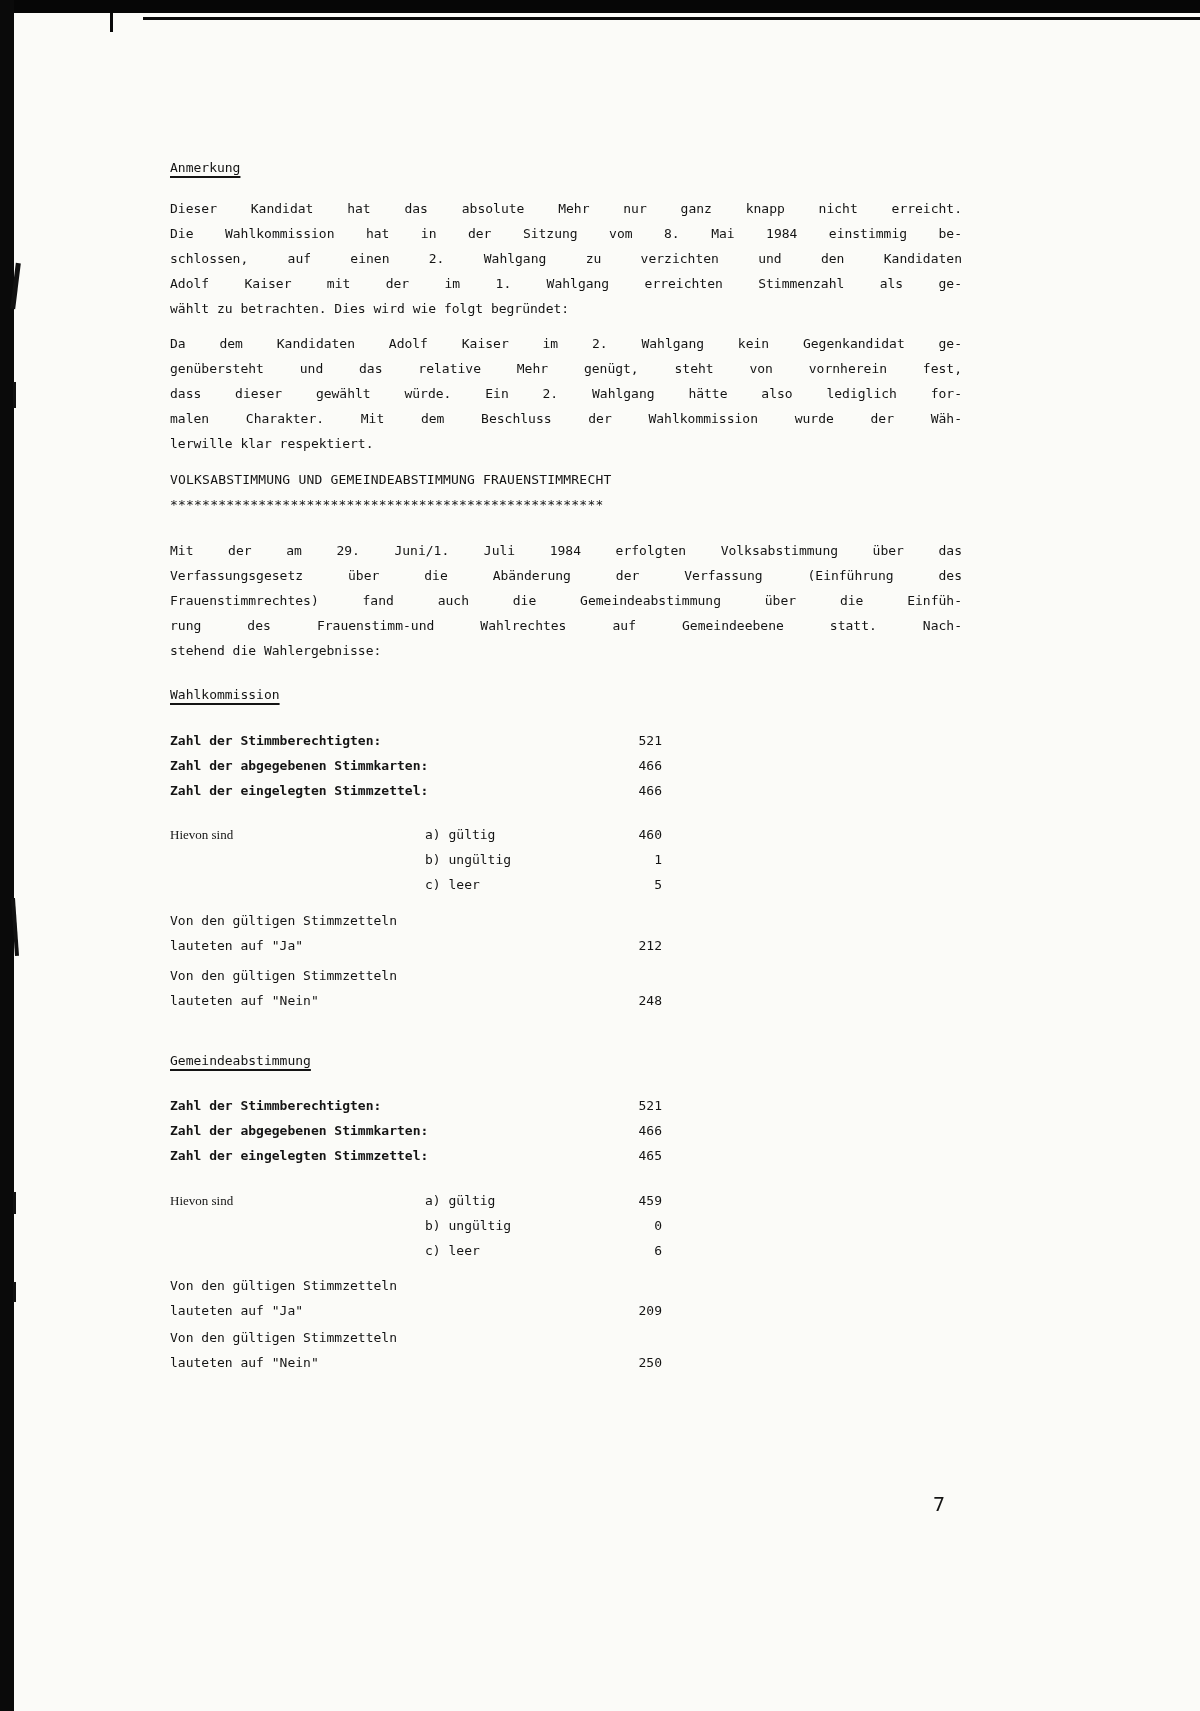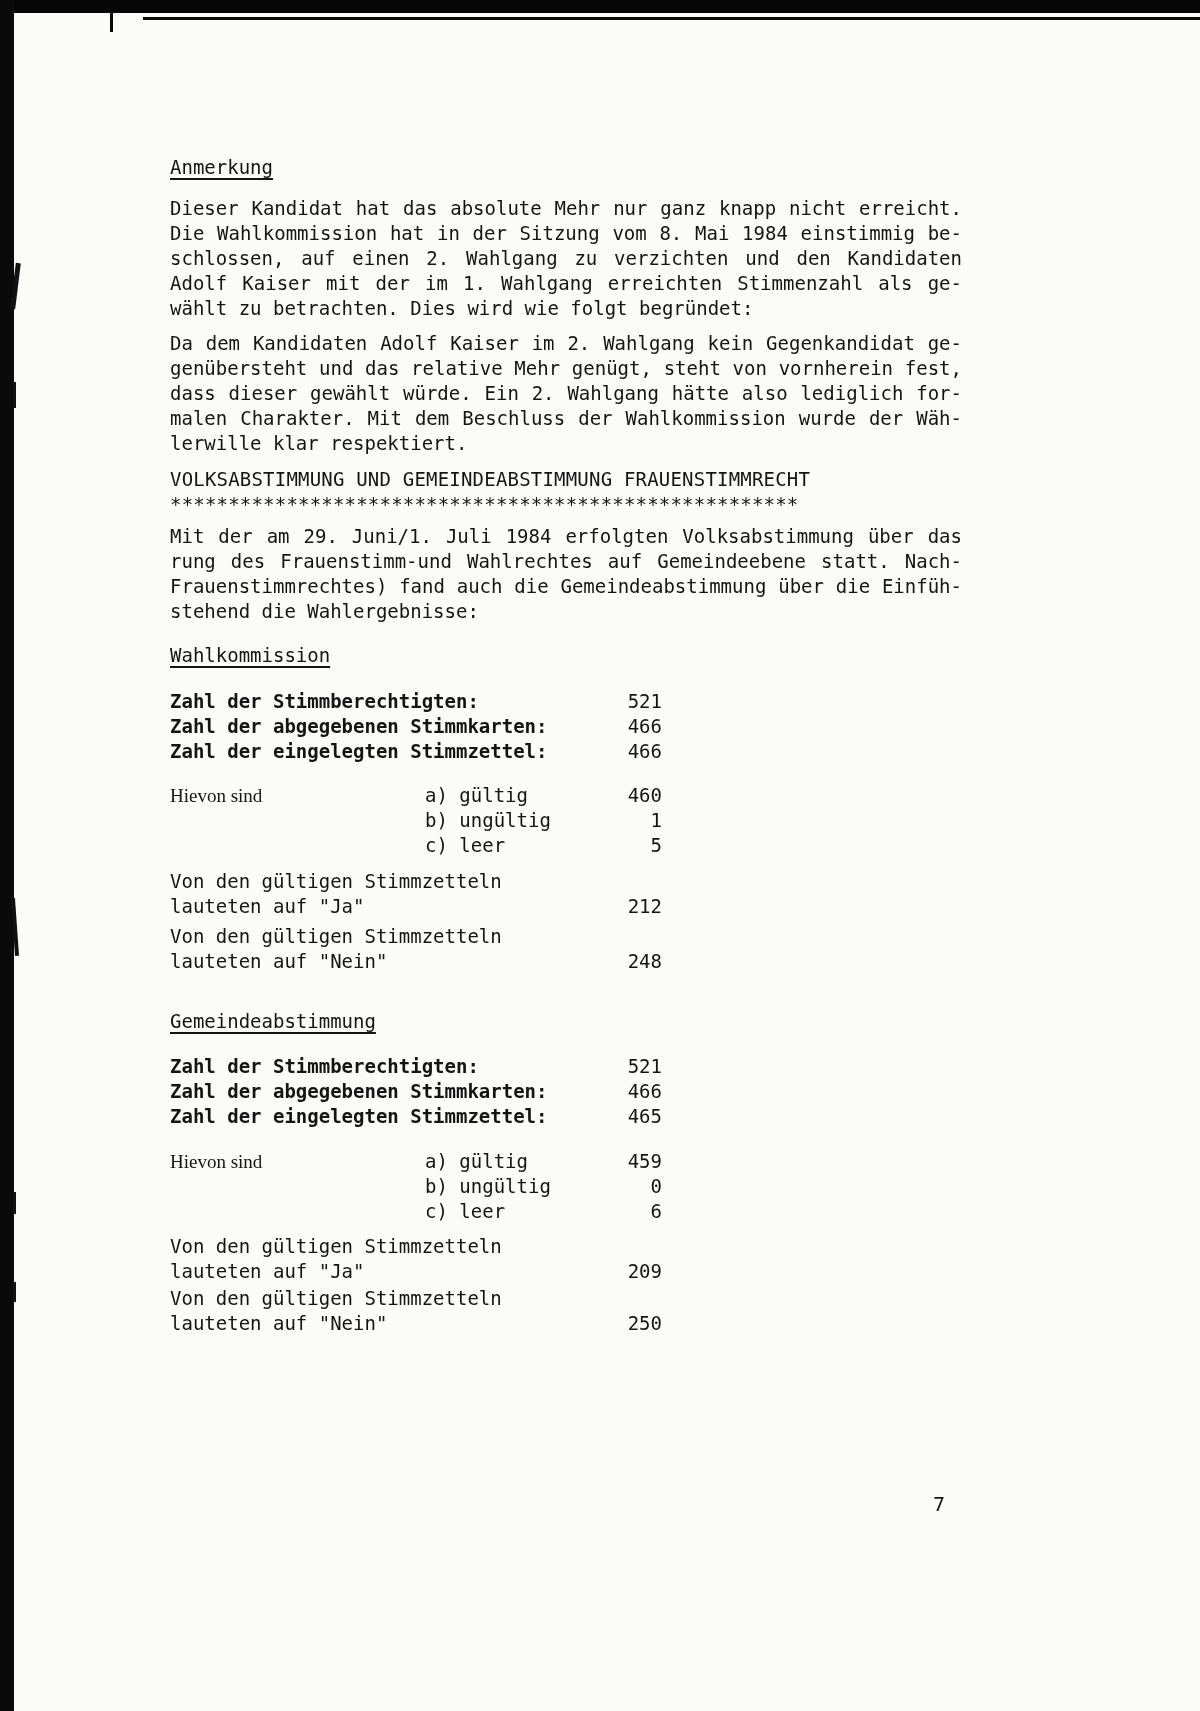--- a/index.html
+++ b/index.html
@@ -17,37 +17,37 @@
   .scan-left-bar { position:absolute; top:0; left:0; width:14px; height:1711px; background:#0a0a0a; }
   .frame-line-h { position:absolute; top:17px; left:143px; width:1057px; height:3px; background:#0a0a0a; }
   .frame-line-v { position:absolute; top:13px; left:110px; width:3px; height:19px; background:#0a0a0a; }
   .spk { position:absolute; background:#111; }
 
   
   .content {
     position:absolute;
     left:170px; top:155px;
     width:792px;
-    font-size:19px;
+    font-size:13px;
     line-height:25px;
   }
 
   .heading, .subheading {
     width:max-content;
     text-decoration:underline;
     text-underline-offset:4px;
     text-decoration-thickness:2px;
   }
 
   .para > div.just { text-align:justify; text-align-last:justify; }
 
   .p1 { margin-top:16px; }
   .p2 { margin-top:10px; }
   .title-block { margin-top:11px; letter-spacing:0.2px; }
-  .intro { margin-top:7px; }
+  .intro { margin-top:21px; }
   .sub-volks { margin-top:19px; }
   .stats-volks { margin-top:21px; }
   .hievon-volks { margin-top:19px; }
   .ja-volks { margin-top:11px; }
   .nein-volks { margin-top:5px; }
   .sub-gemeinde { margin-top:35px; }
   .stats-gemeinde { margin-top:20px; }
   .hievon-gemeinde { margin-top:20px; }
   .ja-gemeinde { margin-top:10px; }
   .nein-gemeinde { margin-top:2px; }
@@ -99,22 +99,23 @@
       <div>lerwille klar respektiert.</div>
     </div>
 
   <div class="title-block">
     <div>VOLKSABSTIMMUNG UND GEMEINDEABSTIMMUNG FRAUENSTIMMRECHT</div>
     <div>******************************************************</div>
   </div>
 
   <div class="para intro">
       <div class="just">Mit der am 29. Juni/1. Juli 1984 erfolgten Volksabstimmung über das</div>
+      <div class="just">Verfassungsgesetz über die Abänderung der Verfassung (Einführung des</div>
+      <div class="just">Frauenstimmrechtes) fand auch die Gemeindeabstimmung über die Einfüh-</div>
       <div class="just">rung des Frauenstimm-und Wahlrechtes auf Gemeindeebene statt. Nach-</div>
-      <div class="just">Frauenstimmrechtes) fand auch die Gemeindeabstimmung über die Einfüh-</div>
       <div>stehend die Wahlergebnisse:</div>
     </div>
 
   <div class="subheading sub-volks">Wahlkommission</div>
 
   <div class="stats-volks">
     <div class="stat-row">
       <div class="stat-label">Zahl der Stimmberechtigten:</div>
       <div class="stat-value">521</div>
     </div>

